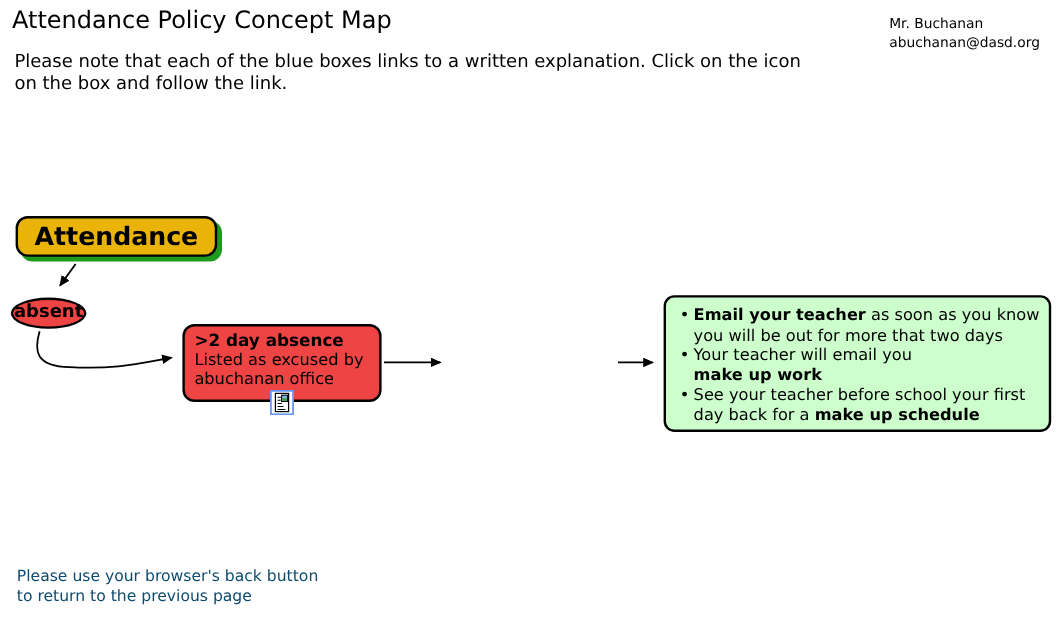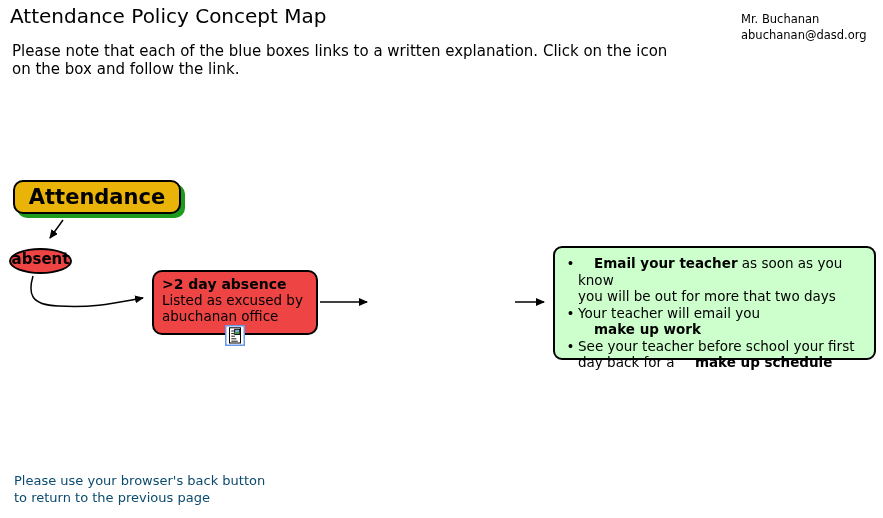--- a/index.html
+++ b/index.html
@@ -73,21 +73,21 @@
     left: 553px; top: 246px; width: 323px; height: 114px;
     background: #ccffcc;
     border: 2px solid #000;
     border-radius: 9px;
     padding: 7px 6px 6px 8px;
     font-size: 13.5px; line-height: 16.5px;
   }
   .bullet-row { display: flex; }
   .bullet-dot { width: 15px; text-align: center; flex: 0 0 15px; }
   .bullet-text { flex: 1; }
-  .b { font-weight: bold; margin-left: 16px; }
+  .b { font-weight: bold; }
   
   .back-note {
     position: absolute; left: 14px; top: 472px;
     font-size: 13px; line-height: 17px;
     color: #0c4a6e;
   }
 </style>
 </head>
 <body>
 

